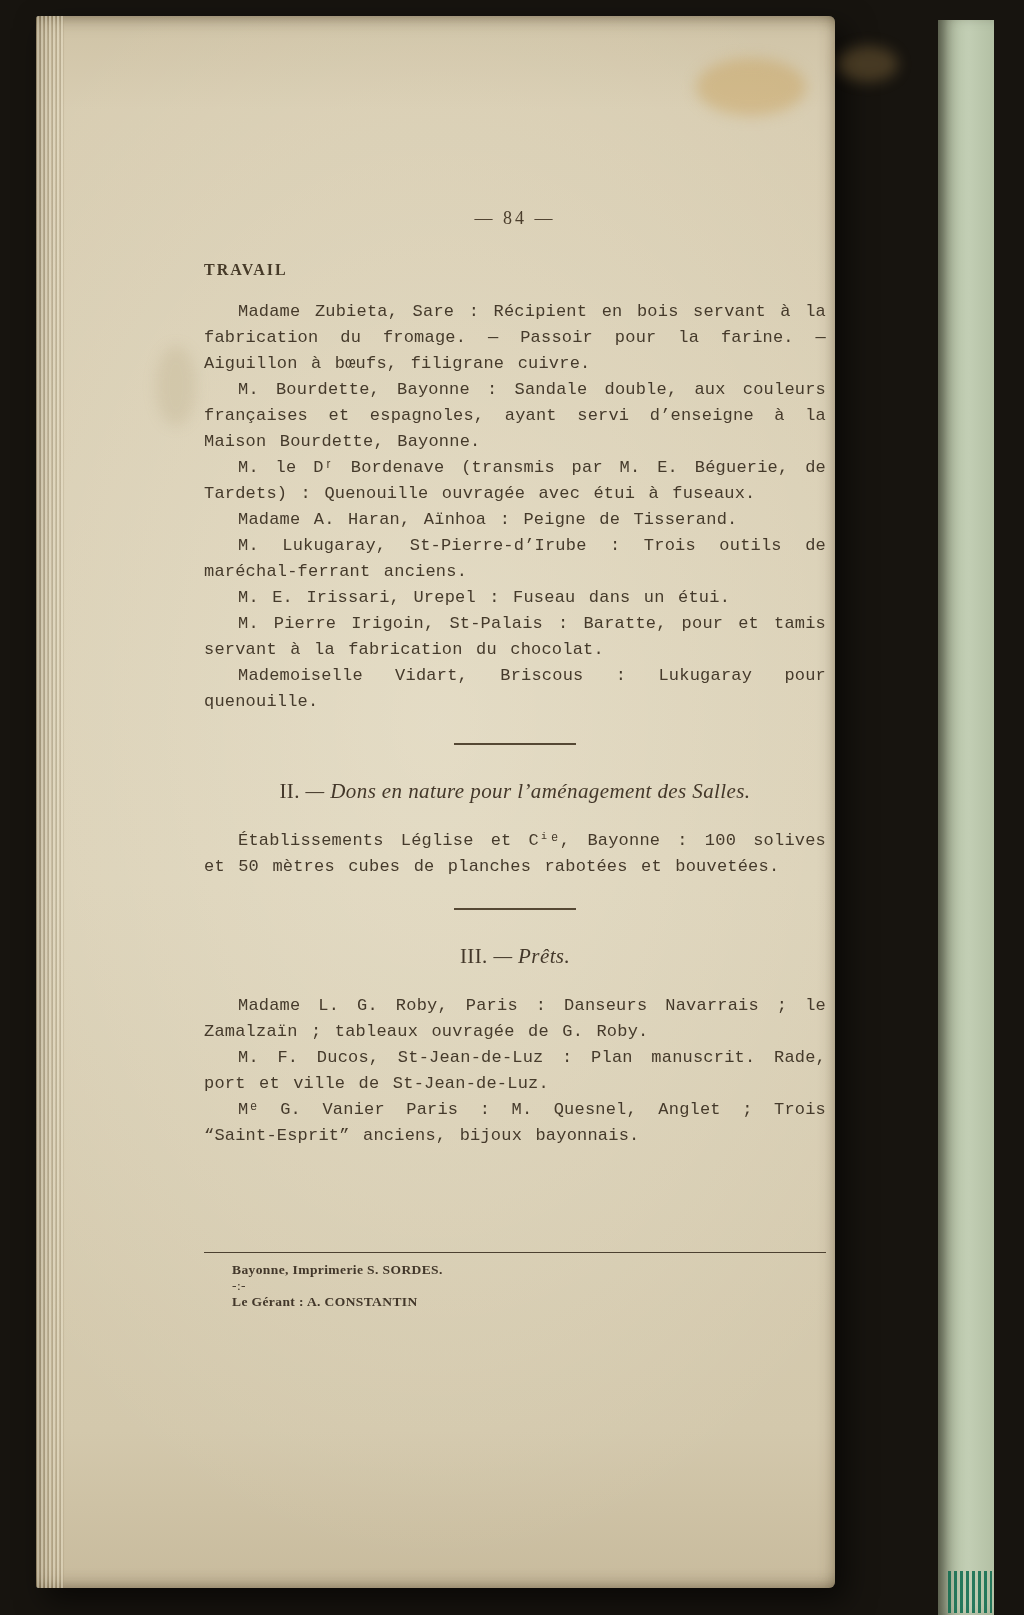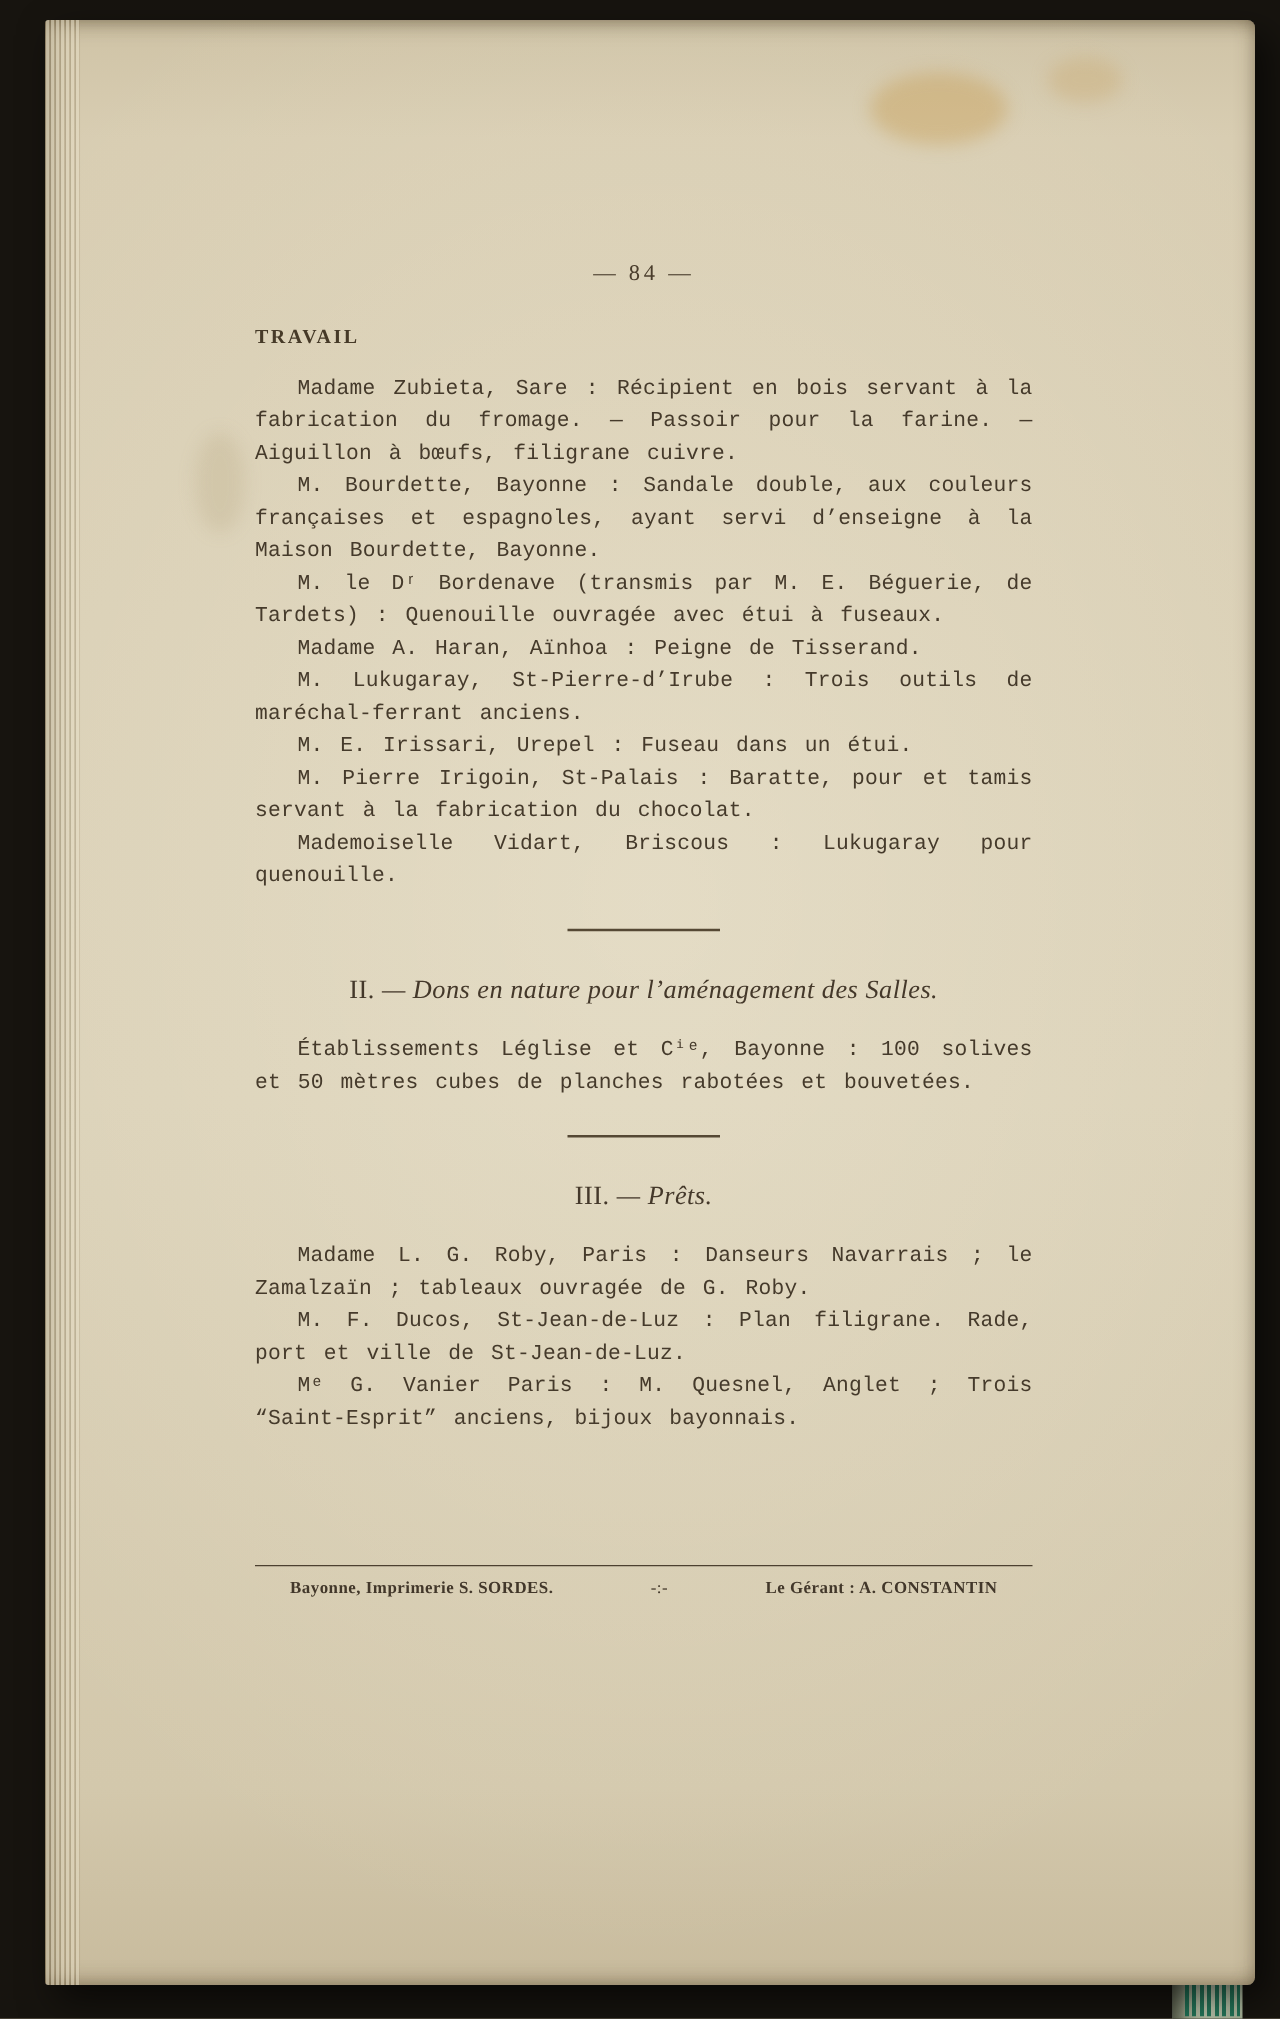--- a/index.html
+++ b/index.html
@@ -19,21 +19,21 @@
     box-shadow:inset 16px 0 16px -8px rgba(25,20,10,.55);
   }
   .barcode{
     position:absolute;bottom:2px;right:2px;width:44px;height:42px;
     background:repeating-linear-gradient(90deg,#0b6a4d 0 3px,rgba(0,0,0,0) 3px 6px);
     opacity:.85;
   }
 
   
   .book-page{
-    position:absolute;left:36px;top:16px;width:968px;height:1572px;
+    position:absolute;left:36px;top:16px;width:799px;height:1572px;
     background:
       radial-gradient(120% 90% at 50% 45%, rgba(255,252,238,.28) 0%, rgba(0,0,0,0) 60%),
       linear-gradient(180deg,#cfc3a6 0,#d8cdb2 6%,#dad0b6 55%,#d3c8ac 90%,#c8bb9d 100%),
       #d6cbaf;
     box-shadow:
       inset 14px 0 22px -12px rgba(70,55,30,.55),
       inset -10px 0 18px -12px rgba(70,55,30,.45),
       inset 0 12px 18px -12px rgba(70,55,30,.5),
       inset 0 -12px 18px -12px rgba(70,55,30,.45),
       10px 12px 30px rgba(0,0,0,.6);
@@ -81,23 +81,23 @@
   }
   .section-heading .numeral{font-style:normal;}
   .section-heading .title{font-style:italic;}
   .section-space{margin-top:24px;}
 
   .footer{
     position:absolute;left:168px;top:1236px;width:622px;color:#42372a;
   }
   .footer-rule{border-top:1.5px solid #4c4030;height:0;}
   .footer-row{
-    display:flex;justify-content:space-between;align-items:center;
+    display:flex;justify-content:space-between;align-items:flex-start;
     padding:9px 28px 0 28px;
-    font-size:13.5px;font-weight:700;letter-spacing:.4px;
+    font-size:13.5px;font-weight:700;letter-spacing:.4px;flex-direction:column;
   }
   .footer-row .sep{font-weight:400;}
 </style>
 </head>
 <body>
 
 <div class="scene">
 
   <div class="next-page">
     <div class="barcode"></div>
@@ -134,21 +134,21 @@
       <p class="body-para section-space">Établissements Léglise et Cⁱᵉ, Bayonne : 100 solives et 50 mètres cubes de planches rabotées et bouvetées.</p>
 
       <div class="divider"></div>
 
       <h3 class="section-heading">
         <span class="numeral">III.</span>
         <span class="title">— Prêts.</span>
       </h3>
 
       <p class="body-para section-space">Madame L. G. Roby, Paris : Danseurs Navarrais ; le Zamalzaïn ; tableaux ouvragée de G. Roby.</p>
-      <p class="body-para">M. F. Ducos, St-Jean-de-Luz : Plan filigrane. Rade, port et ville de St-Jean-de-Luz.</p>
+      <p class="body-para">M. F. Ducos, St-Jean-de-Luz : Plan manuscrit. Rade, port et ville de St-Jean-de-Luz.</p>
       <p class="body-para">Mᵉ G. Vanier Paris : M. Quesnel, Anglet ; Trois “Saint-Esprit” anciens, bijoux bayonnais.</p>
 
     </div>
 
     <div class="footer">
       <div class="footer-rule"></div>
       <div class="footer-row">
         <span>Bayonne, Imprimerie S. SORDES.</span>
         <span class="sep">-:-</span>
         <span>Le Gérant : A. CONSTANTIN</span>

